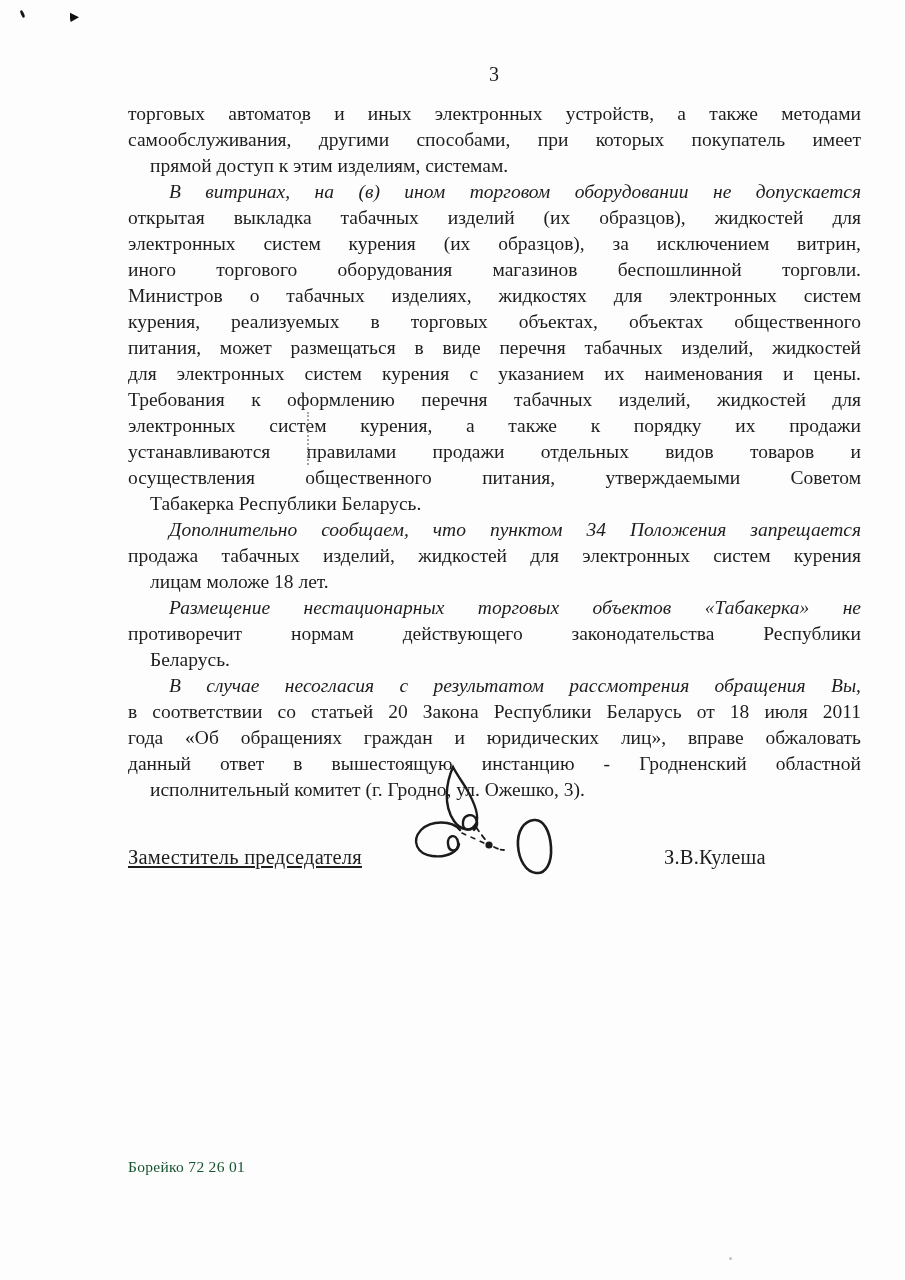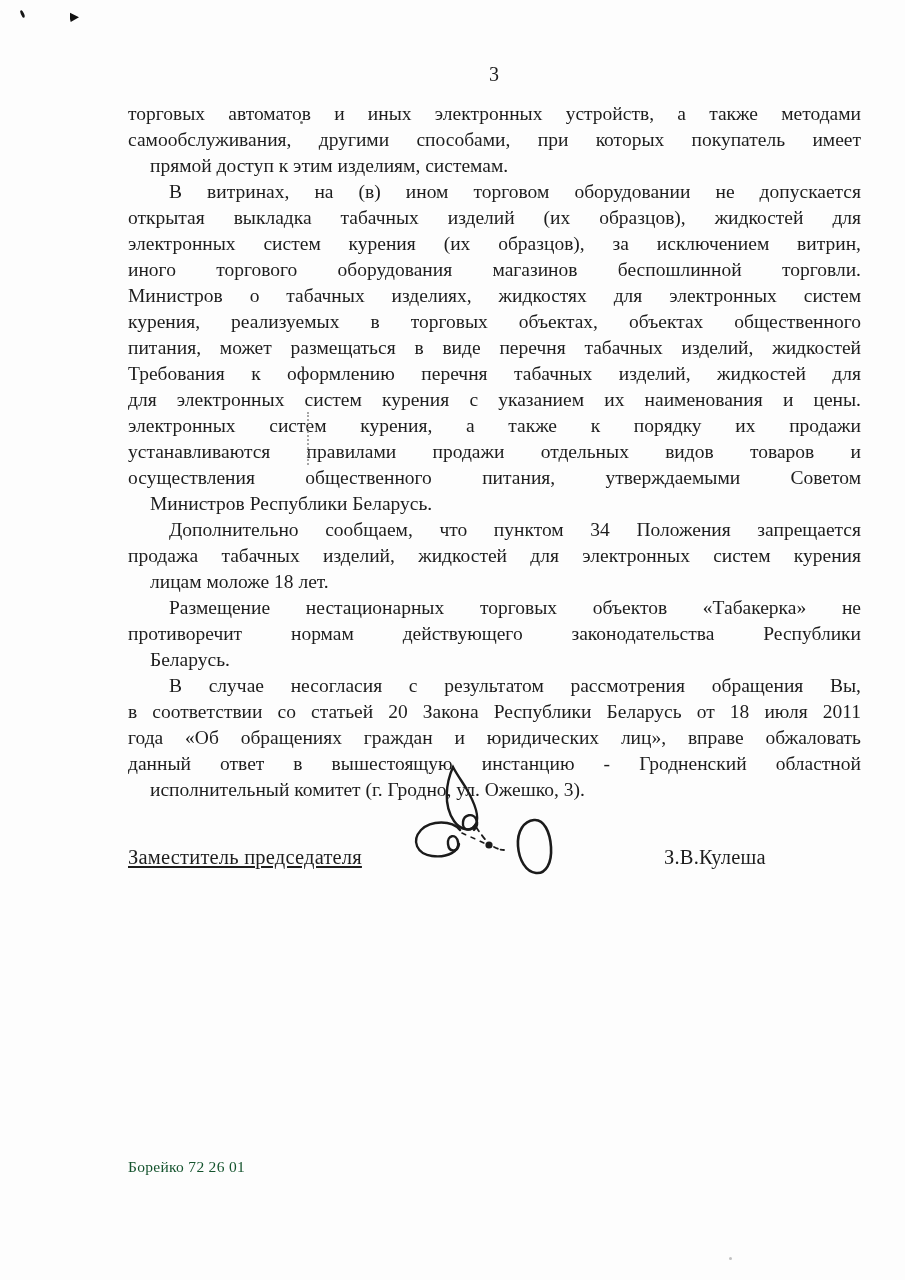--- a/index.html
+++ b/index.html
@@ -19,21 +19,21 @@
     position:absolute;left:128px;top:101px;width:733px;
   }
   .line{
     font-size:19.5px;
     line-height:26px;height:26px;overflow:hidden;
     text-align:justify;
     text-align-last:justify;
     white-space:normal;
   }
   .line.last{text-align-last:left;margin-left:22px;}
-  .line.ind{text-indent:41px;}
+  .line.ind{text-indent:41px;font-style:italic;}
   .sig-title{
     position:absolute;left:128px;top:845px;
     font-size:20.5px;line-height:24px;letter-spacing:0.2px;text-decoration:underline;
   }
   .sig-name{
     position:absolute;left:664px;top:845px;
     font-size:20.5px;line-height:24px;letter-spacing:0.2px;
   }
   .sig-svg{position:absolute;left:405px;top:753px;}
   .footer-note{
@@ -76,26 +76,26 @@
     <div class="line">самообслуживания, другими способами, при которых покупатель имеет</div>
     <div class="line last">прямой доступ к этим изделиям, системам.</div>
 
     <div class="line ind">В витринах, на (в) ином торговом оборудовании не допускается</div>
     <div class="line">открытая выкладка табачных изделий (их образцов), жидкостей для</div>
     <div class="line">электронных систем курения (их образцов), за исключением витрин,</div>
     <div class="line">иного торгового оборудования магазинов беспошлинной торговли.</div>
     <div class="line">Министров о табачных изделиях, жидкостях для электронных систем</div>
     <div class="line">курения, реализуемых в торговых объектах, объектах общественного</div>
     <div class="line">питания, может размещаться в виде перечня табачных изделий, жидкостей</div>
+    <div class="line">для электронных систем курения с указанием их наименования и цены.</div>
     <div class="line">Требования к оформлению перечня табачных изделий, жидкостей для</div>
-    <div class="line">для электронных систем курения с указанием их наименования и цены.</div>
     <div class="line">электронных систем курения, а также к порядку их продажи</div>
     <div class="line">устанавливаются правилами продажи отдельных видов товаров и</div>
     <div class="line">осуществления общественного питания, утверждаемыми Советом</div>
-    <div class="line last">Министров Республики Беларусь.</div>
+    <div class="line last">Табакерка Республики Беларусь.</div>
 
     <div class="line ind">Дополнительно сообщаем, что пунктом 34 Положения запрещается</div>
     <div class="line">продажа табачных изделий, жидкостей для электронных систем курения</div>
     <div class="line last">лицам моложе 18 лет.</div>
 
     <div class="line ind">Размещение нестационарных торговых объектов «Табакерка» не</div>
     <div class="line">противоречит нормам действующего законодательства Республики</div>
     <div class="line last">Беларусь.</div>
 
     <div class="line ind">В случае несогласия с результатом рассмотрения обращения Вы,</div>

